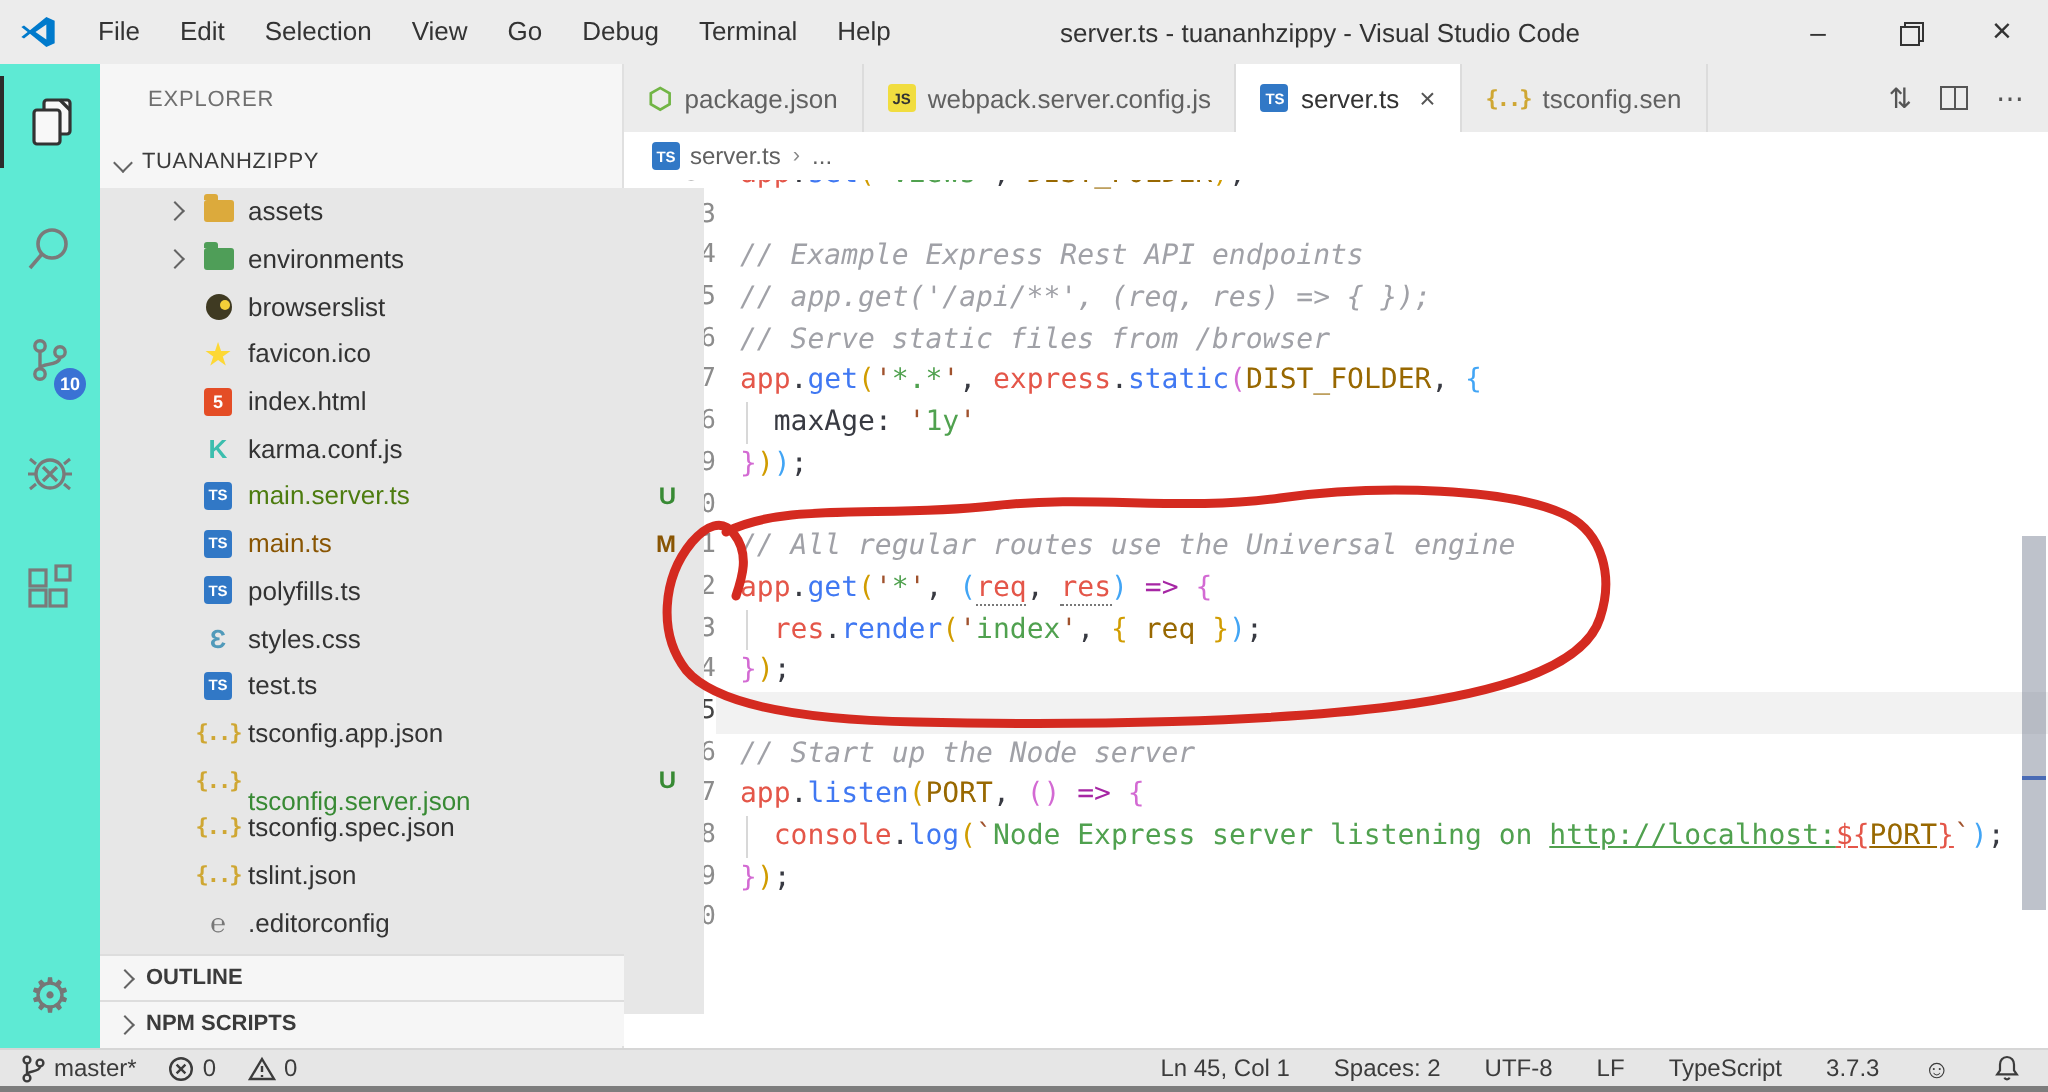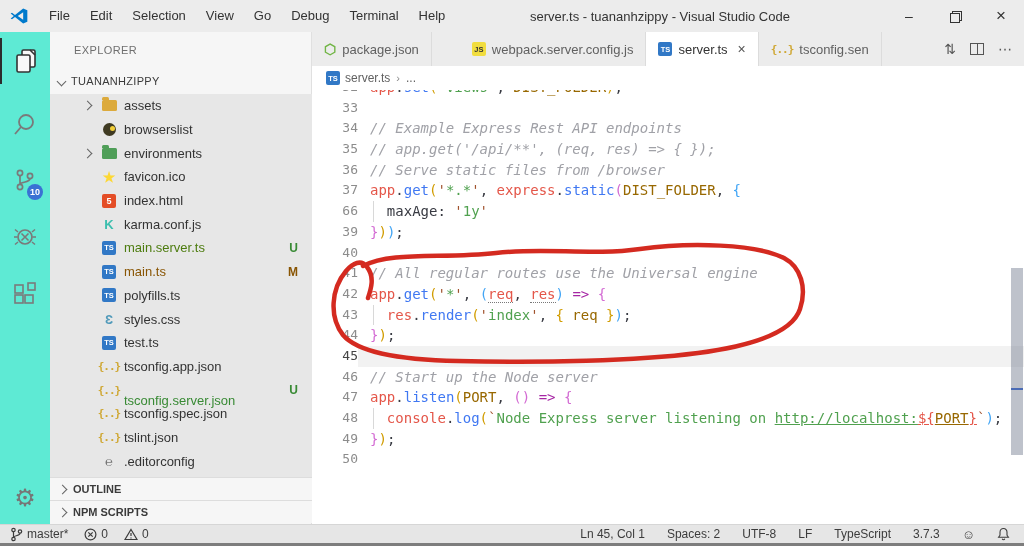--- a/index.html
+++ b/index.html
@@ -23,21 +23,21 @@
   .act-item { width:50px; height:46px; display:flex; align-items:center; justify-content:center; position:relative; margin-bottom:8px; }
   .act-item.active { border-left:2px solid #2c2c2c; }
   .act-badge { position:absolute; right:7px; bottom:4px; min-width:16px; height:16px; border-radius:9px; background:#3a72d4; color:#fff; font-size:9px; font-weight:bold; display:flex; align-items:center; justify-content:center; padding:0 3px; }
   .act-gear { position:absolute; bottom:8px; left:0; width:50px; height:36px; display:flex; align-items:center; justify-content:center; font-size:24px; color:#767676; }
 
   
   .sidebar { position:absolute; top:32px; left:50px; width:262px; height:492px; background:#f6f6f6; border-right:1px solid #e0e0e0; z-index:3; }
   .sb-title { padding:12px 0 0 24px; font-size:11px; color:#6f6f6f; letter-spacing:.4px; height:38px; }
   .sb-project { height:22px; display:flex; align-items:center; font-size:11px; font-weight:normal; color:#3b3b3b; letter-spacing:.3px; }
   .sb-project .chevD { margin:0 6px 0 8px; }
-  .tree { position:absolute; top:62px; left:0; width:262px; height:413px; background:#e7e7e7; overflow:hidden; }
+  .tree { position:absolute; top:62px; left:0; width:302px; height:413px; background:#e7e7e7; overflow:hidden; }
   .tree-row { height:23.7px; display:flex; align-items:center; font-size:13px; color:#333; padding-left:34px; position:relative; cursor:pointer; }
   .tree-row .chev-slot { width:16px; display:flex; align-items:center; }
   .tree-row .fi { width:18px; display:flex; align-items:center; justify-content:center; margin-right:6px; }
   .tree-badge { position:absolute; right:14px; font-size:12px; font-weight:bold; }
   .sb-section { height:23px; display:flex; align-items:center; font-size:11px; font-weight:bold; color:#3b3b3b; border-top:1px solid #ddd; background:#f6f6f6; }
   .sb-section .chevR { margin:0 7px 0 9px; }
   .sb-sections { position:absolute; bottom:1px; left:0; width:262px; }
 
   .chevR, .chevD { width:7px; height:7px; border-right:1.4px solid #646464; border-bottom:1.4px solid #646464; display:inline-block; }
   .chevR { transform:rotate(-45deg); }
@@ -180,34 +180,34 @@
       <div class="tree-row">
         <span class="chev-slot">
           <span class="chevR"></span>
         </span>
         <span class="fi">
           <span class="folder" style="background: rgb(220, 170, 60);"></span>
         </span>
         <span>assets</span>
       </div>
       <div class="tree-row">
-        <span class="chev-slot"></span>
-        <span class="fi">
-          <span class="bl-icon"></span>
-        </span>
-        <span>browserslist</span>
-      </div>
-      <div class="tree-row">
         <span class="chev-slot">
           <span class="chevR"></span>
         </span>
         <span class="fi">
           <span class="folder" style="background: rgb(79, 158, 88);"></span>
         </span>
         <span>environments</span>
+      </div>
+      <div class="tree-row">
+        <span class="chev-slot"></span>
+        <span class="fi">
+          <span class="bl-icon"></span>
+        </span>
+        <span>browserslist</span>
       </div>
       <div class="tree-row">
         <span class="chev-slot"></span>
         <span class="fi">
           <span class="glyphicon" style="color: rgb(253, 216, 53); font-size: 14px;">★</span>
         </span>
         <span>favicon.ico</span>
       </div>
       <div class="tree-row">
         <span class="chev-slot"></span>
@@ -312,21 +312,21 @@
 <div class="tabbar">
 
 <div class="tab">
       <span class="fi">
         <span class="glyphicon" style="color: rgb(113, 181, 69); font-size: 14px;">⬡</span>
       </span>
       <span>package.json</span>
     </div>
     <div class="tab">
       <span class="fi">
-        <span class="sqicon" style="background: rgb(241, 221, 63); color: rgb(51, 51, 51); margin-left: 28px;">JS</span>
+        <span class="sqicon" style="background: rgb(241, 221, 63); color: rgb(51, 51, 51);">JS</span>
       </span>
       <span>webpack.server.config.js</span>
     </div>
     <div class="tab active">
       <span class="fi">
         <span class="sqicon" style="background: rgb(49, 120, 198);">TS</span>
       </span>
       <span>server.ts</span>
       <span class="tab-close">×</span>
     </div>

